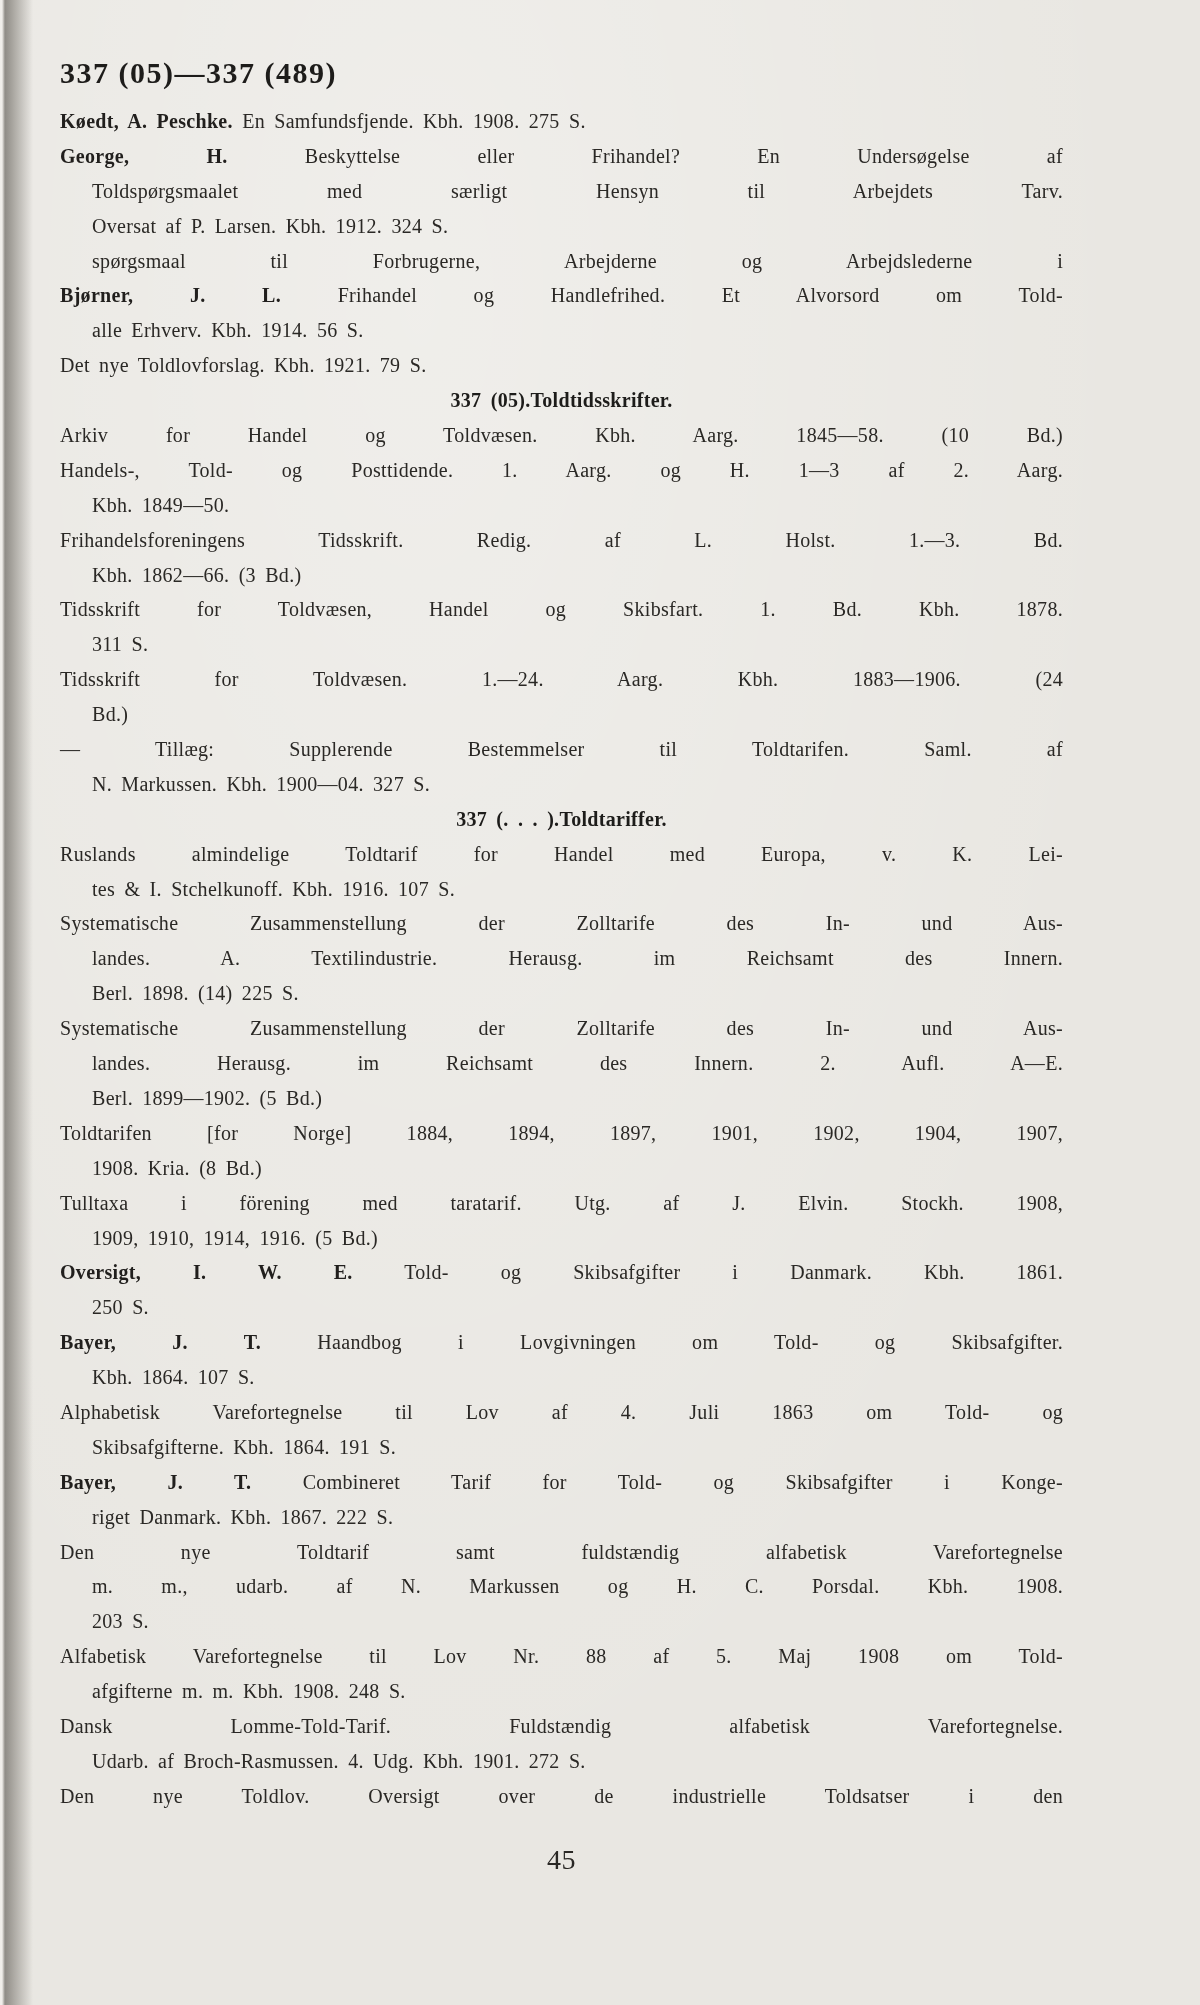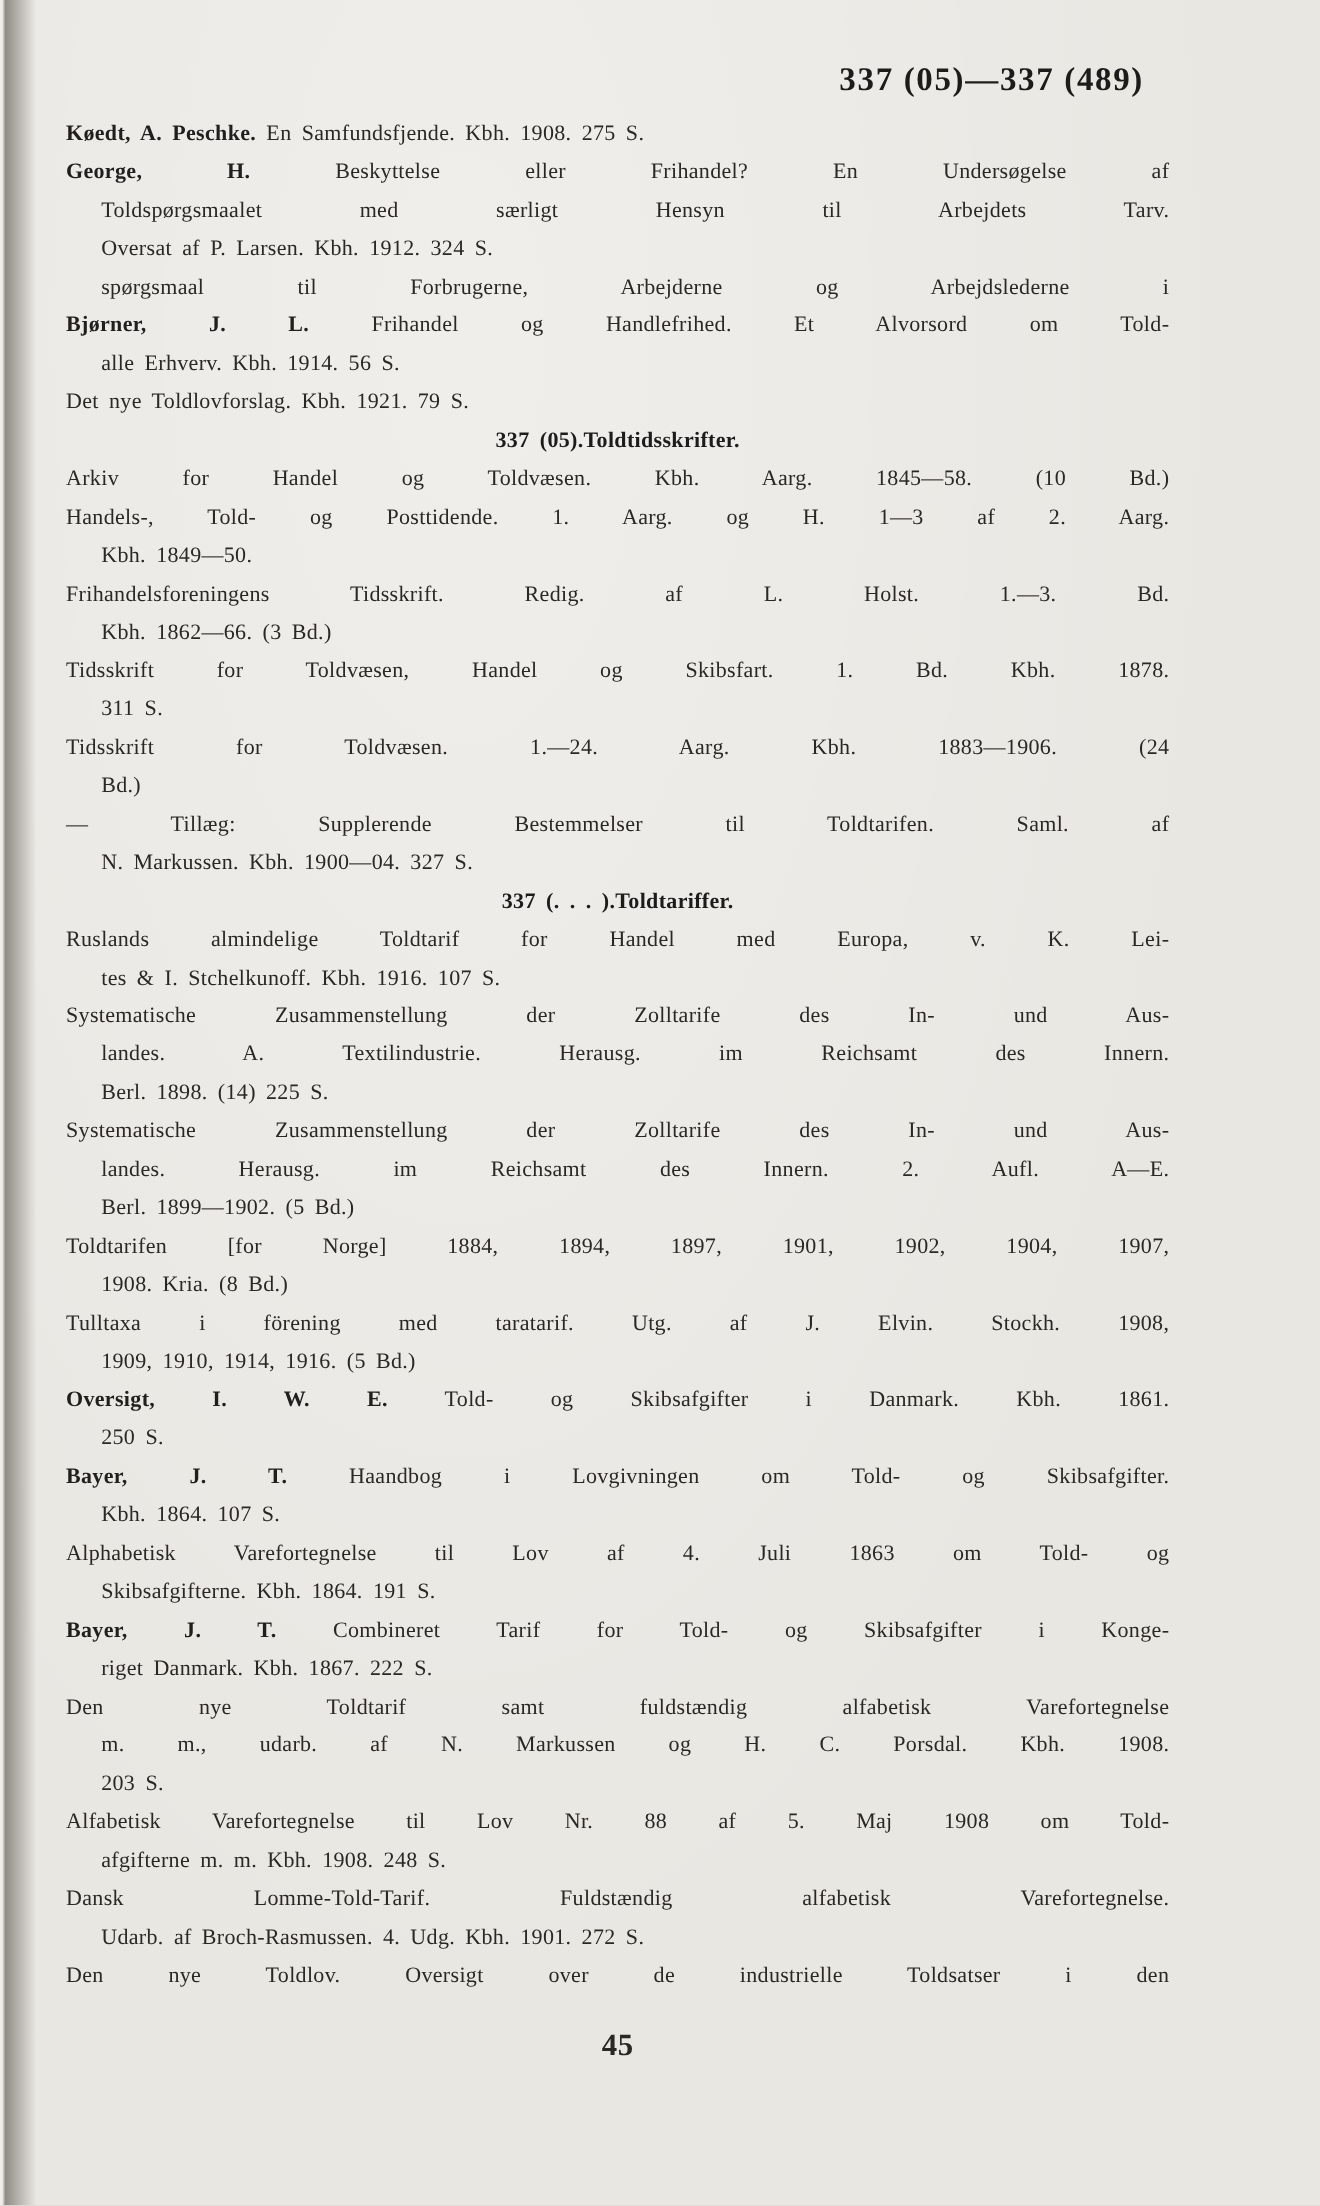--- a/index.html
+++ b/index.html
@@ -19,21 +19,20 @@
     background:linear-gradient(90deg,
       #f0eeea 0px,#f0eeea 2px,
       #8f8c86 5px,
       #aaa7a1 13px,
       rgba(233,231,226,0) 33px);
     pointer-events:none;
   }
   .header{
     position:absolute;
     left:60px;width:1003px;top:53px;
-    text-align:right;
     padding-right:23px;
     box-sizing:border-box;
     font-weight:700;
     font-size:30px;
     line-height:40px;
     letter-spacing:1.5px;
     color:#1d1c1a;
   }
   .column{
     position:absolute;
@@ -62,21 +61,20 @@
     color:#1d1c1a;
     white-space:normal;
   }
   .pagenum{
     position:absolute;
     left:60px;width:1003px;top:1843px;
     text-align:center;
     font-size:28px;
     line-height:34px;
     letter-spacing:0.5px;
-    font-weight:bold;
   }
 </style>
 </head>
 <body>
 
 <div class="page">
   <div class="gutter"></div>
   <div class="header">337 (05)—337 (489)</div>
   <div class="column">
       <div class="line"><span class="author">Køedt, A. Peschke.</span> En Samfundsfjende. Kbh. 1908. 275 S.</div>

